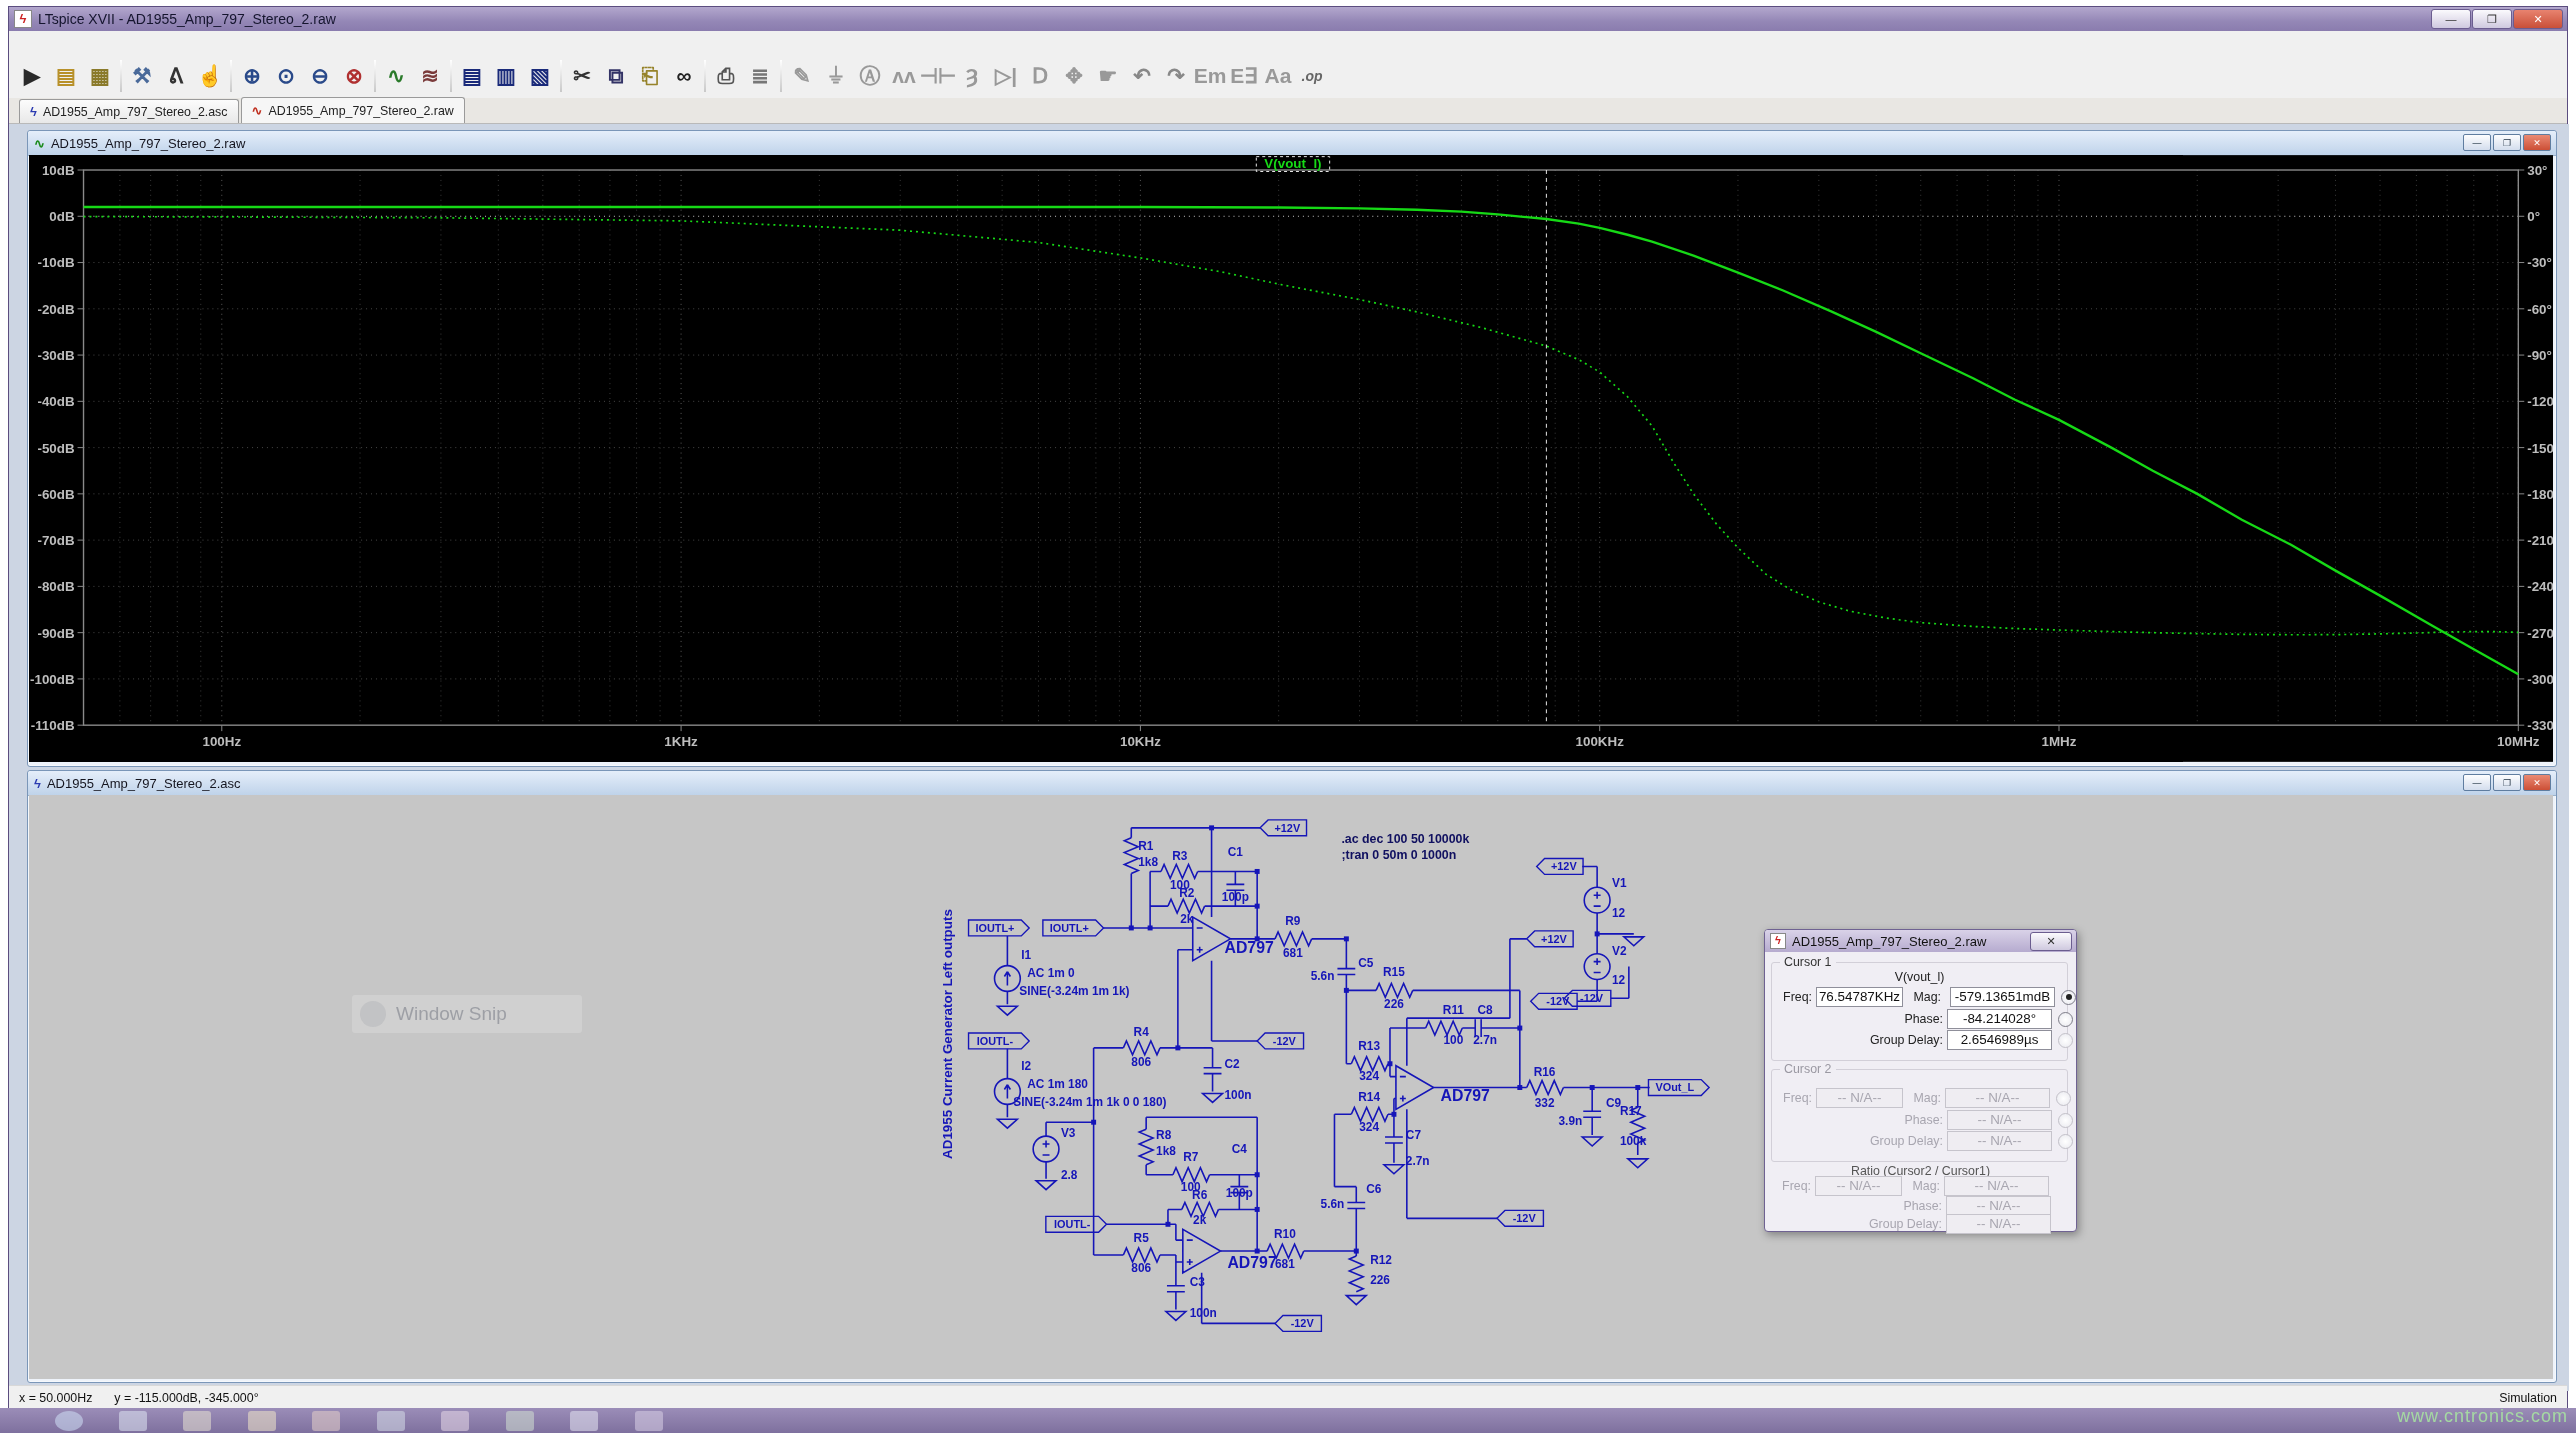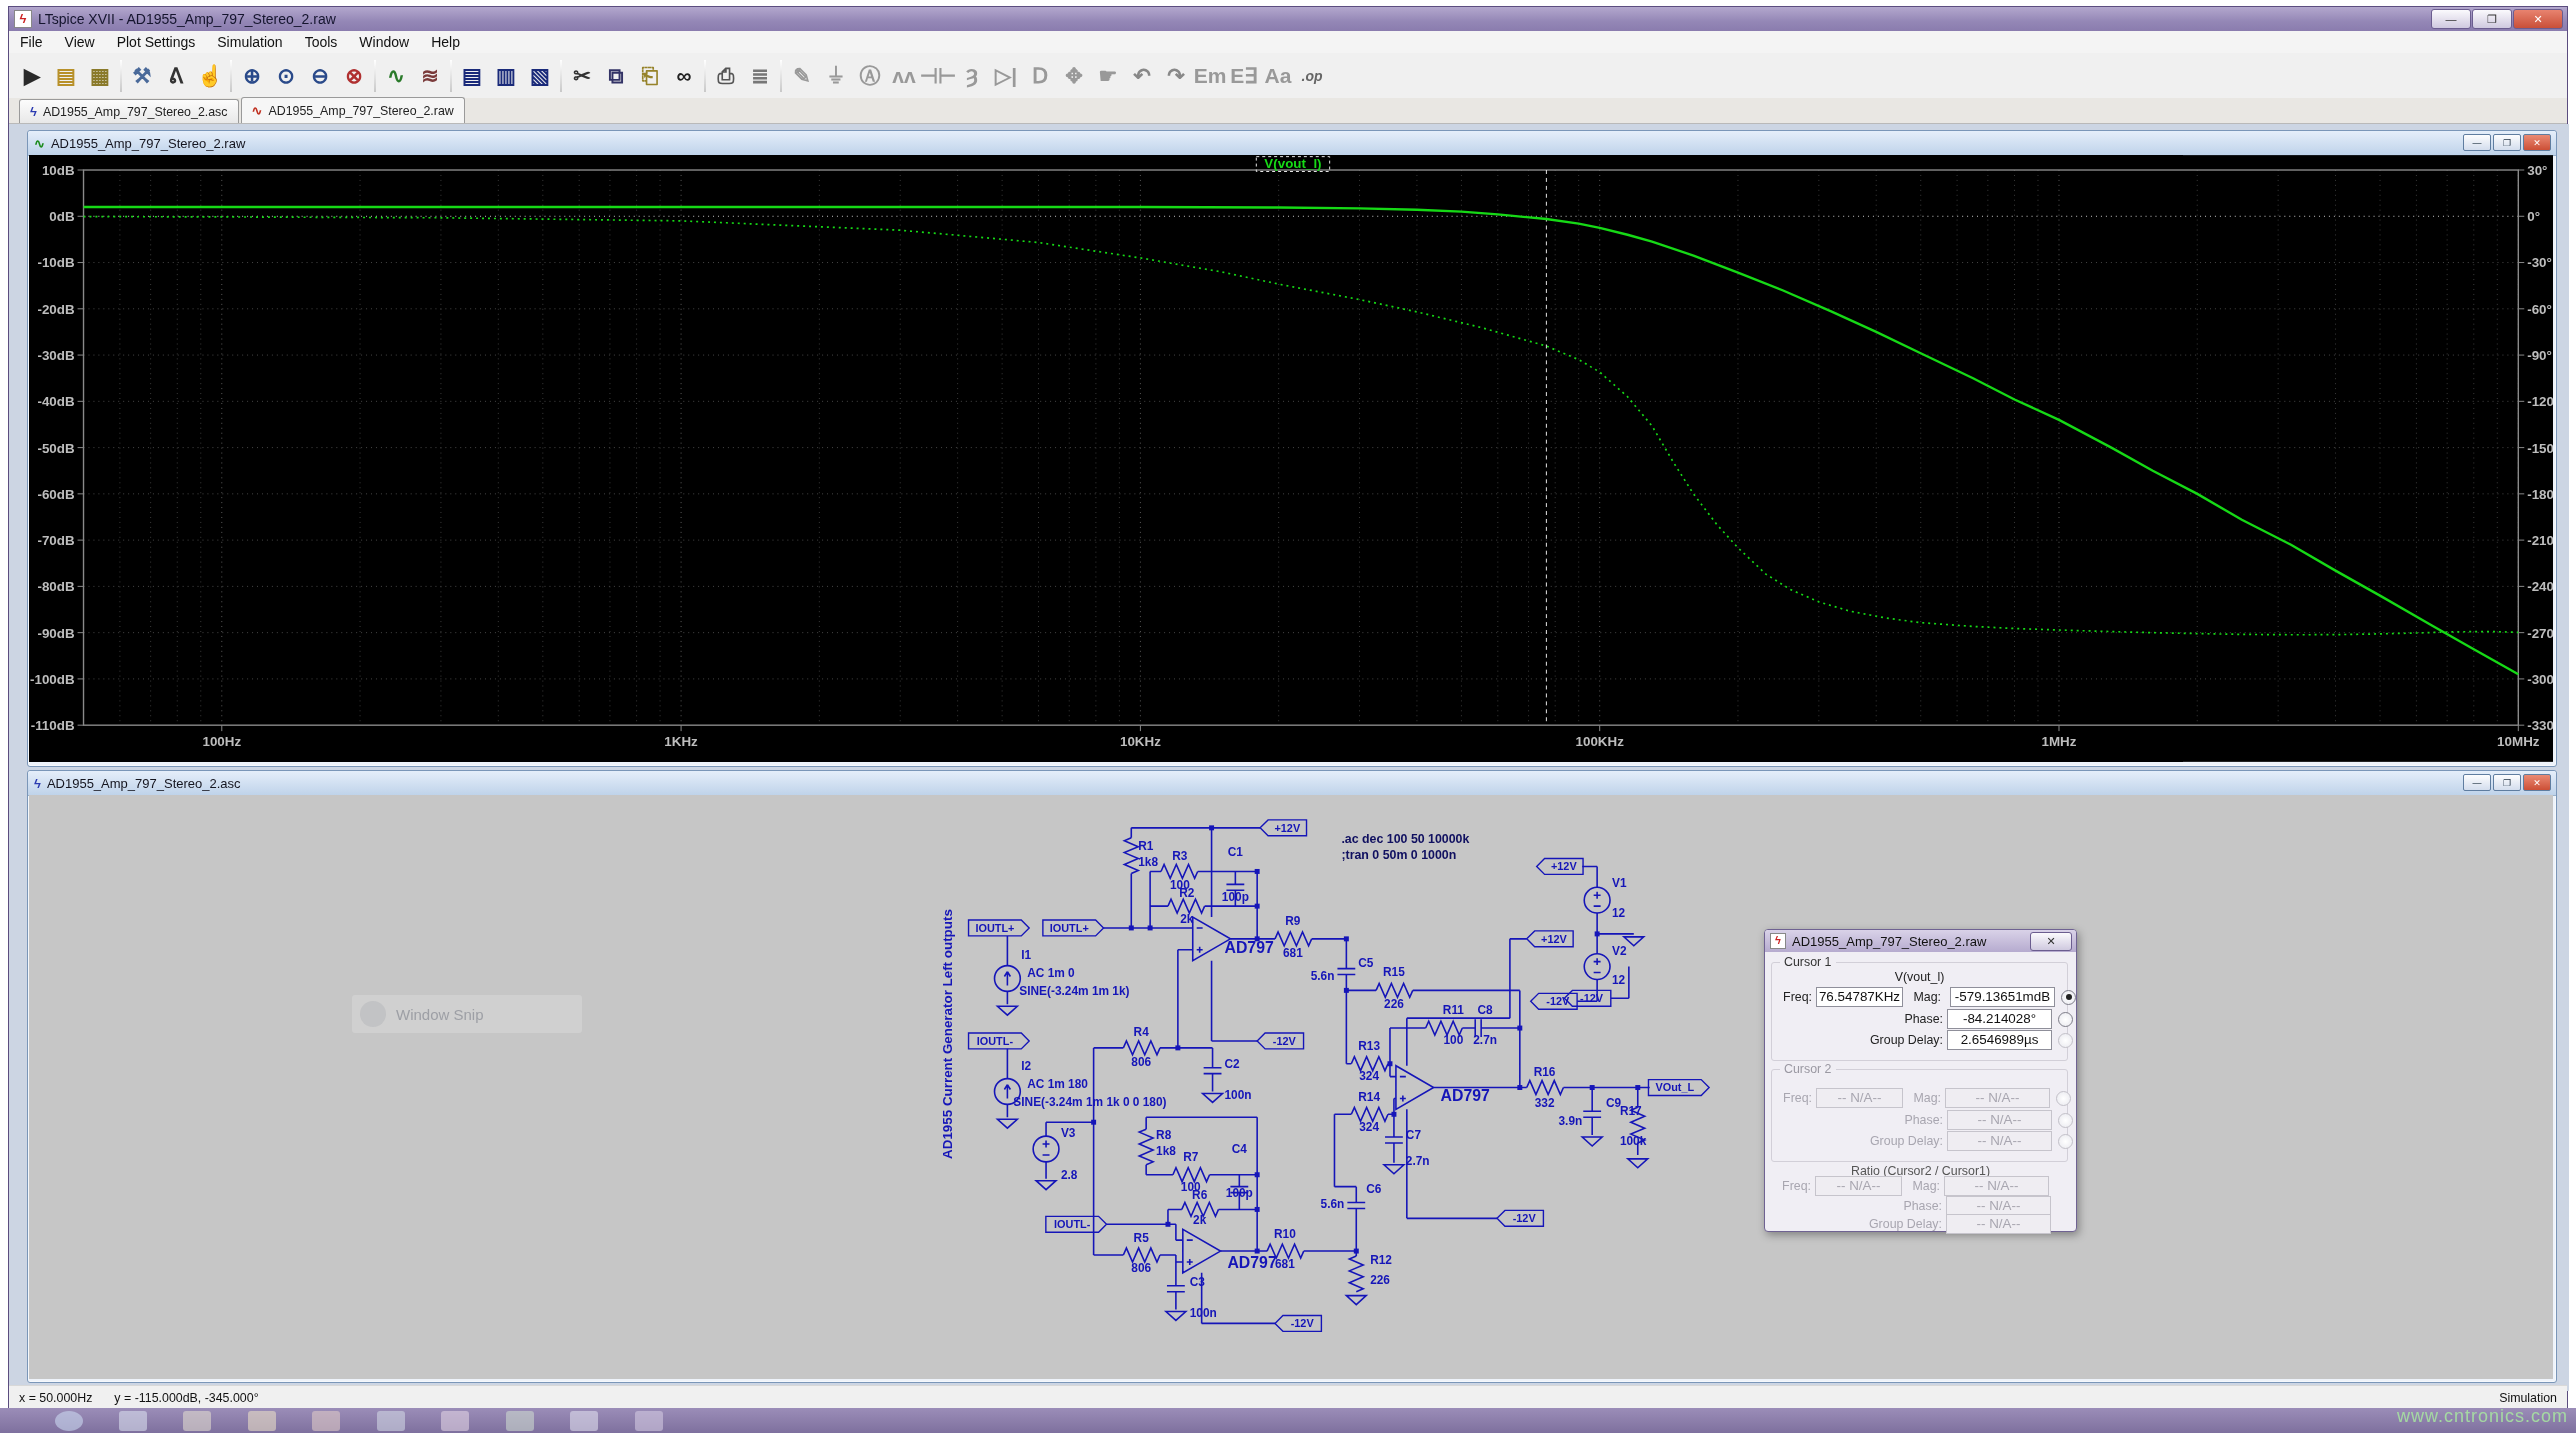--- a/index.html
+++ b/index.html
@@ -44,21 +44,21 @@
   .child-win{border:1px solid #7a96b8;border-radius:3px;background:#eef3fa;
       box-shadow:0 0 0 1px rgba(255,255,255,.4) inset;}
   .child-title{height:24px;background:linear-gradient(#e5eefa,#bfd3ea);display:flex;align-items:center;
       font-size:13px;color:#15151f;border-bottom:1px solid #9ab2cc;border-radius:3px 3px 0 0;}
   .child-btns{position:absolute;right:5px;top:3px;display:flex;gap:2px;}
   #plot-win{left:18px;top:6px;width:2528px;height:635px;}
   #plot-client{position:absolute;left:1px;top:24px;width:2154px;height:607px;background:#000;}
   #schem-win{left:18px;top:646px;width:2528px;height:611px;}
   #schem-client{position:absolute;left:1px;top:24px;width:2524px;height:584px;background:#c6c6c6;overflow:hidden;}
   .ghost{left:323px;top:200px;width:230px;height:38px;background:rgba(255,255,255,.18);
-      border-radius:3px;display:flex;align-items:center;font-size:15px;color:rgba(95,100,112,.45);}
+      border-radius:3px;display:flex;align-items:center;font-size:19px;color:rgba(95,100,112,.45);}
   .ghost .gi{width:26px;height:26px;border-radius:50%;background:rgba(150,155,165,.25);margin:0 10px 0 8px;}
   
   #cursor-dlg{left:1755px;top:805px;width:311px;height:301px;background:#f0eef4;
       border:1px solid #6f6292;border-radius:4px;box-shadow:2px 3px 8px rgba(0,0,0,.35);z-index:30;}
   #dlg-title{height:22px;background:linear-gradient(#d9d2e8,#b6abcf);display:flex;align-items:center;
       font-size:13px;color:#111;border-radius:3px 3px 0 0;}
   #dlg-close{position:absolute;right:4px;top:2px;width:40px;height:17px;}
   .group{position:absolute;left:6px;width:295px;border:1px solid #d2cfd8;border-radius:3px;}
   .group-label{position:absolute;left:8px;top:-8px;background:#f0eef4;padding:0 4px;font-size:12.4px;color:#333;}
   .group-label.dim{color:#9a98a2;}
@@ -93,29 +93,20 @@
     <div class="abs" id="titlebar-main">
       <span class="app-icon">ϟ</span>
       <span>LTspice XVII - AD1955_Amp_797_Stereo_2.raw</span>
       <span id="win-btns-main">
         <span class="wbtn">—</span>
         <span class="wbtn">❐</span>
         <span class="wbtn close">✕</span>
       </span>
     </div>
 
-    <div class="abs" id="menubar">
-        <span class="menu-item">File</span>
-        <span class="menu-item">View</span>
-        <span class="menu-item">Plot Settings</span>
-        <span class="menu-item">Simulation</span>
-        <span class="menu-item">Tools</span>
-        <span class="menu-item">Window</span>
-        <span class="menu-item">Help</span>
-      </div>
     <div class="abs" id="toolbar">
         <span class="tool" style="color: rgb(42, 42, 42);">▶</span>
         <span class="tool" style="color: rgb(184, 145, 42);">▤</span>
         <span class="tool" style="color: rgb(138, 122, 42);">▦</span>
         <span class="tsep"></span>
         <span class="tool" style="color: rgb(74, 106, 154);">⚒</span>
         <span class="tool" style="color: rgb(51, 51, 51);">ᕕ</span>
         <span class="tool" style="color: rgb(170, 170, 170);">☝</span>
         <span class="tsep"></span>
         <span class="tool" style="color: rgb(42, 74, 138);">⊕</span>

